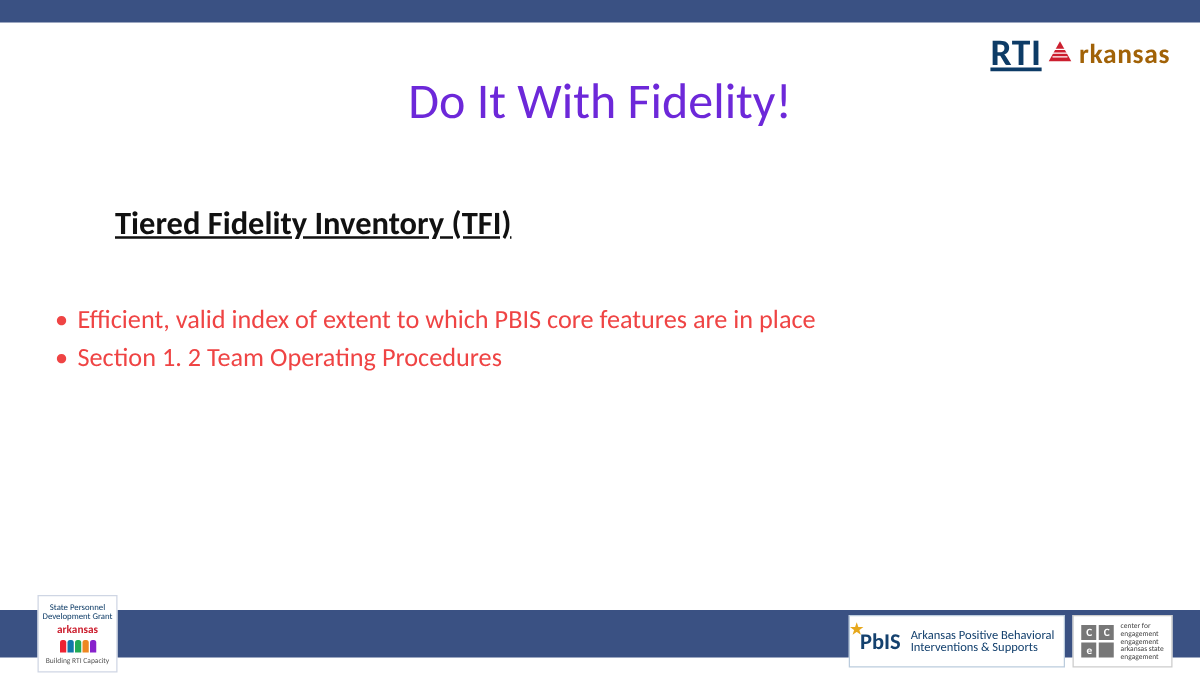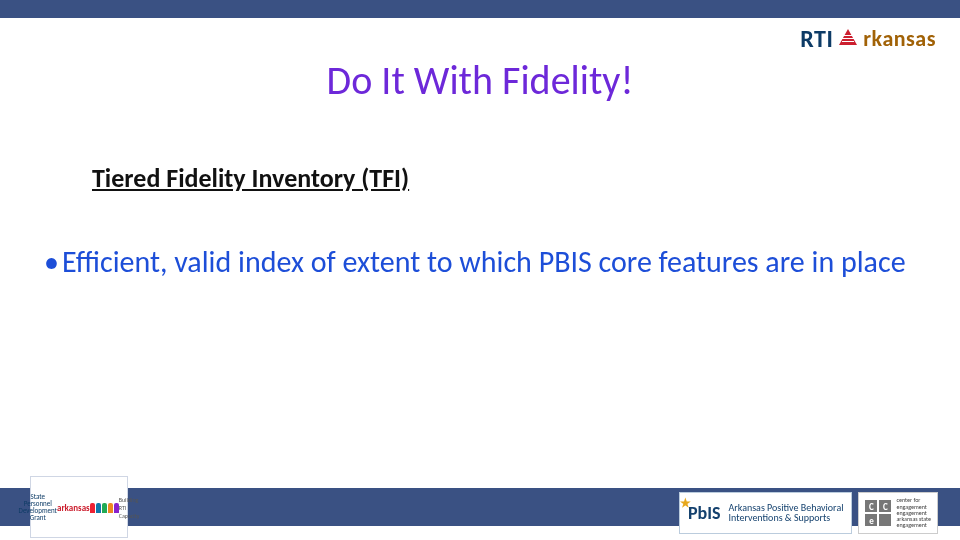--- a/index.html
+++ b/index.html
@@ -2,39 +2,39 @@
 <html><head>
 <meta charset="utf-8">
 <style>
   * { margin: 0; padding: 0; box-sizing: border-box; }
   html, body { width: 960px; height: 540px; font-family: Calibri, "Segoe UI", Arial, sans-serif; background: #fff; overflow: hidden; }
   .slide { position: relative; width: 960px; height: 540px; }
 
   .top-bar { position: absolute; top: 0; left: 0; right: 0; height: 18px; background: #3a5183; }
 
   .logo-tr { position: absolute; top: 24px; right: 24px; display: flex; align-items: center; gap: 6px; }
-  .logo-rti { font-weight: 800; font-size: 24px; color: #0d3b66; letter-spacing: 0.5px; }
+  .logo-rti { font-weight: 800; font-size: 30px; color: #0d3b66; letter-spacing: 0.5px; text-decoration: underline; }
   .logo-ark { font-weight: 800; font-size: 22px; color: #a16207; letter-spacing: 0.5px; text-align: right; }
   .logo-tri { display: inline-block; width: 0; height: 0; border-left: 9px solid transparent; border-right: 9px solid transparent; border-bottom: 16px solid #cc1f2f; position: relative; top:-2px;}
   .logo-tri-bars { position: absolute; top:4px; left:-6px; width:12px; height:8px; }
   .logo-tri-bars span{display:block;height:1px;background:#fff;margin-top:2px;}
 
   .title { position: absolute; top: 56px; left: 0; width: 100%; text-align: center; font-size: 40px; color: #6d28d9; font-weight: 400; }
 
   .subhead { position: absolute; top: 162px; left: 44px; font-size: 26px; font-weight: 700; text-decoration: underline; color: #111; margin-left: 48px; }
 
-  .bullets { position: absolute; top: 242px; left: 44px; right: 44px; font-size: 30px; color: #1d4ed8; line-height: 1.3; }
+  .bullets { position: absolute; top: 242px; left: 44px; right: 44px; font-size: 21px; color: #ef4444; line-height: 1.3; }
   .bullets .row { display: flex; align-items: flex-start; margin-bottom: 4px; }
   .bullets .dot { width: 18px; flex: 0 0 18px; }
   .bullets .dot::before { content: "•"; }
 
   .bottom-bar { position: absolute; left: 0; right: 0; bottom: 14px; height: 38px; background: #3a5183; }
 
   
-  .badge-bl { position: absolute; left: 30px; bottom: 2px; width: 98px; height: 62px; background: #fff; border: 1px solid #cfd6e4; display: flex; flex-direction: row; align-items: center; justify-content: center; }
+  .badge-bl { position: absolute; left: 30px; bottom: 2px; width: 64px; height: 62px; background: #fff; border: 1px solid #cfd6e4; display: flex; flex-direction: column; align-items: center; justify-content: center; }
   .badge-bl .arc { font-size: 7px; color: #0d3b66; text-align: center; line-height: 1; }
   .badge-bl .ark { font-size: 9px; color: #cc1f2f; font-weight: 700; margin: 2px 0; }
   .badge-bl .ppl { display: flex; gap: 1px; margin-top: 1px; }
   .badge-bl .ppl span { width: 5px; height: 10px; border-radius: 2px 2px 0 0; }
   .p1{background:#e23;} .p2{background:#17a;} .p3{background:#2a5;} .p4{background:#e82;} .p5{background:#82c;}
   .badge-bl .tag { font-size: 6px; color: #555; margin-top: 2px; }
 
   
   .badge-br { position: absolute; right: 22px; bottom: 6px; display: flex; align-items: stretch; gap: 6px; }
   .pbis-box { display: flex; align-items: center; background: #fff; border: 1px solid #bcd; padding: 3px 8px; height: 42px; }
@@ -66,20 +66,24 @@
   </div>
 
   <h1 class="title">Do It With Fidelity!</h1>
 
   <div class="subhead">Tiered Fidelity Inventory (TFI)</div>
 
   <div class="bullets">
     <div class="row">
       <span class="dot"></span>
       <span>Efficient, valid index of extent to which PBIS core features are in place</span>
+    </div>
+    <div class="row">
+      <span class="dot"></span>
+      <span>Section 1. 2 Team Operating Procedures</span>
     </div>
   </div>
 
   <div class="bottom-bar"></div>
 
   <div class="badge-bl">
     <div class="arc">State Personnel Development Grant</div>
     <div class="ark">arkansas</div>
     <div class="ppl">
       <span class="p1"></span>

